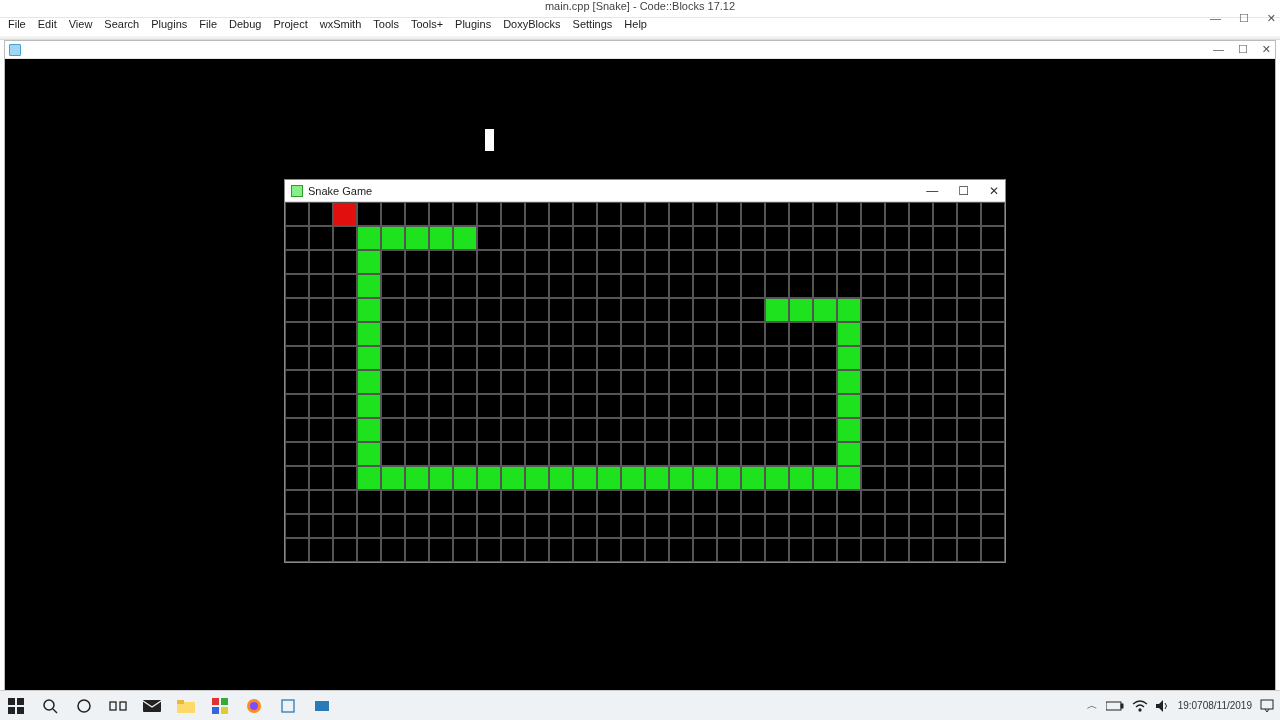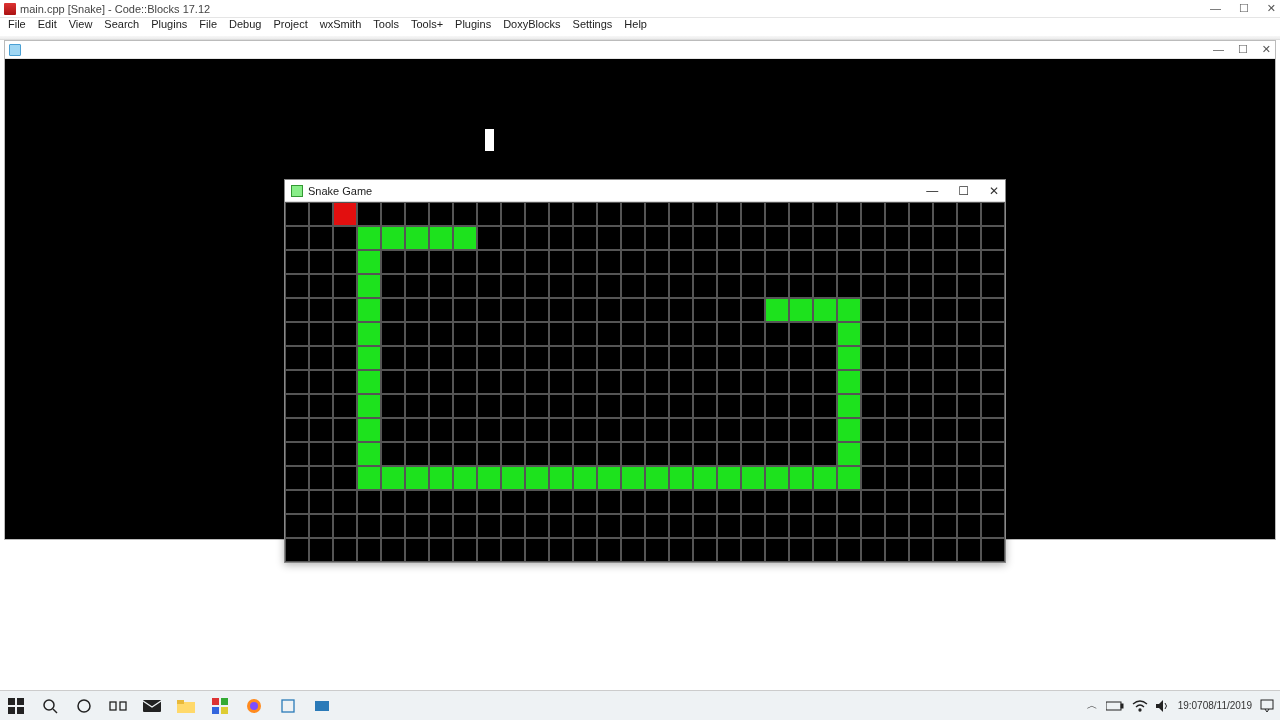--- a/index.html
+++ b/index.html
@@ -1,21 +1,21 @@
 <!DOCTYPE html>
 <html><head>
 <meta charset="utf-8">
 <style>
   * { margin: 0; padding: 0; box-sizing: border-box; font-family: "Segoe UI", Tahoma, sans-serif; }
   body { width: 1280px; height: 720px; overflow: hidden; background: #fff; position: relative; }
 
   
   .ide-titlebar {
     height: 18px; background: #fff; display: flex; align-items: center;
-    padding: 0 4px; font-size: 11px; color: #444; border-bottom: 1px solid #e5e5e5;
+    padding: 0 4px; font-size: 11px; color: #444; border-bottom: 1px solid #e5e5e5; flex-direction: column;
   }
   .ide-titlebar .icon { width: 12px; height: 12px; margin-right: 4px; background: linear-gradient(#d33, #a11); border-radius: 1px; }
   .ide-titlebar .win-controls { margin-left: auto; display: flex; gap: 18px; color: #555; font-size: 11px; }
   .ide-titlebar .win-controls span { cursor: default; }
 
   
   .ide-menubar {
     height: 18px; display: flex; align-items: flex-start; gap: 0;
     font-size: 11px; color: #222; padding: 0 2px; background: #fff;
   }
@@ -29,21 +29,21 @@
   }
   .console-title {
     height: 18px; display:flex; align-items:center; font-size:11px; color:#333;
     padding:0 4px; background:#fff; border-bottom:1px solid #e6e6e6;
   }
   .console-title .icon { width:12px;height:12px;margin-right:4px;background:#9fd6f3;border:1px solid #4aa0d4;border-radius:1px;}
   .console-title .win-controls { margin-left:auto; display:flex; gap:14px; color:#555;}
 
   
   .console-body {
-    height: 480px; background:#000; position:relative;
+    height: 632px; background:#000; position:relative;
   }
   .cursor-block { position:absolute; width:9px; height:22px; background:#fff; }
 
   
   .game-window {
     position:absolute; background:#fff; border:1px solid #888; box-shadow:0 2px 8px rgba(0,0,0,.3);
   }
   .game-titlebar {
     height: 22px; display:flex; align-items:center; font-size:11px; color:#222;
     padding:0 6px; background:#fff; border-bottom:1px solid #ddd;

